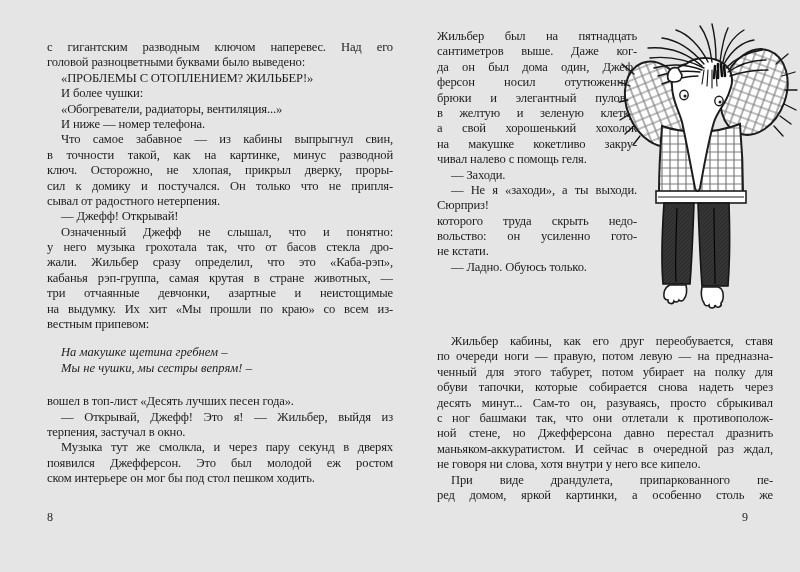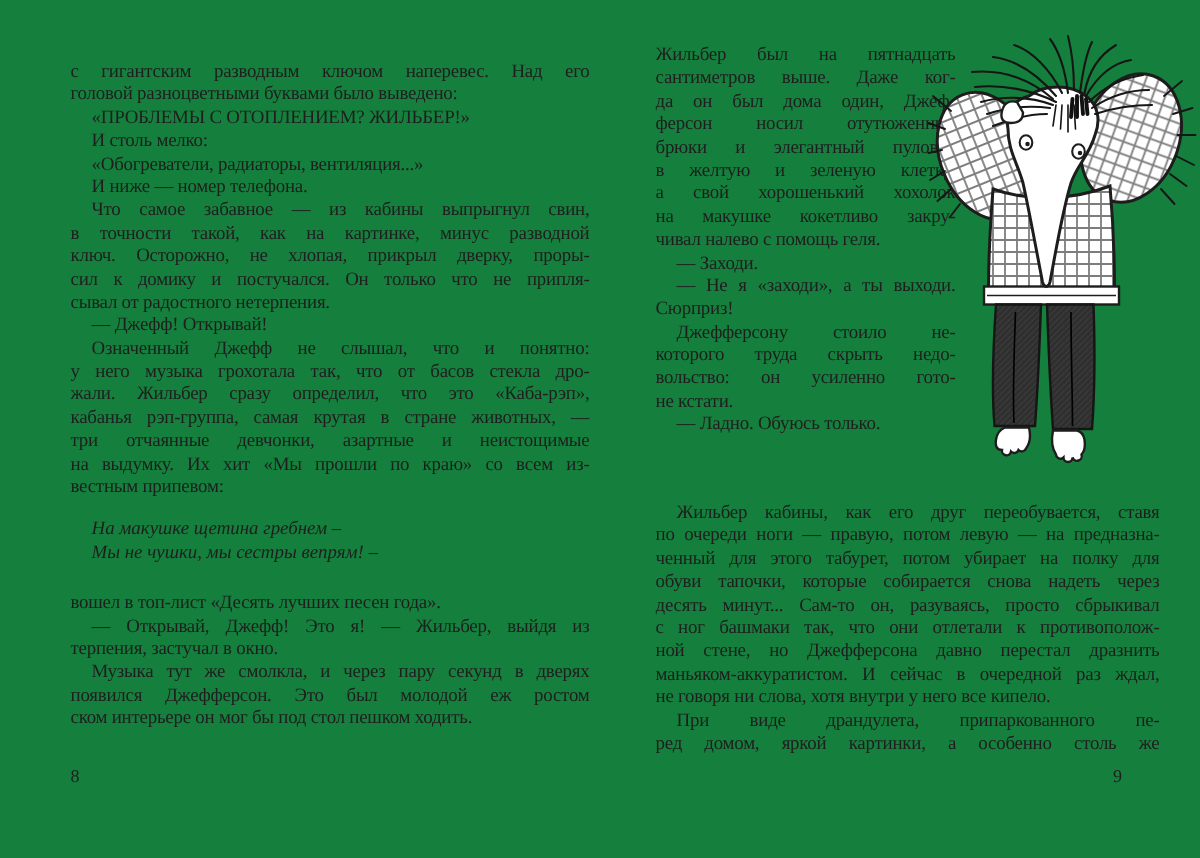--- a/index.html
+++ b/index.html
@@ -1,17 +1,17 @@
 <!DOCTYPE html>
 <html><head>
 <meta charset="utf-8">
 <style>
   html,body{margin:0;padding:0;background:#ffffff;}
   #spread{
-    position:relative;width:800px;height:572px;background:#15803d;overflow:hidden;
+    position:relative;width:800px;height:572px;background:#e5e5e5;overflow:hidden;
     font-family:"Liberation Serif","DejaVu Serif",serif;
     color:#1e1e1e;font-size:12.6px;letter-spacing:-0.15px;
   }
   .textblock{position:absolute;}
   .ln{height:15.4px;line-height:15.4px;overflow:hidden;text-align:left;white-space:normal;}
   .ln.j{text-align:justify;text-align-last:justify;}
   .ln.ind{text-indent:14px;}
   .ln.it{font-style:italic;letter-spacing:0;}
   .pagenum{position:absolute;font-size:12px;letter-spacing:0;}
   svg{display:block;}
@@ -19,21 +19,21 @@
 </head>
 <body>
 
 <div id="spread">
 
   <div>
     <div class="textblock" style="left:47px;top:40px;width:346px;">
         <div class="ln j">с гигантским разводным ключом наперевес. Над его</div>
         <div class="ln">головой разноцветными буквами было выведено:</div>
         <div class="ln ind">«ПРОБЛЕМЫ С ОТОПЛЕНИЕМ? ЖИЛЬБЕР!»</div>
-        <div class="ln ind">И столь мелко:</div>
+        <div class="ln ind">И более чушки:</div>
         <div class="ln ind">«Обогреватели, радиаторы, вентиляция...»</div>
         <div class="ln ind">И ниже — номер телефона.</div>
         <div class="ln j ind">Что самое забавное — из кабины выпрыгнул свин,</div>
         <div class="ln j">в точности такой, как на картинке, минус разводной</div>
         <div class="ln j">ключ. Осторожно, не хлопая, прикрыл дверку, проры-</div>
         <div class="ln j">сил к домику и постучался. Он только что не припля-</div>
         <div class="ln">сывал от радостного нетерпения.</div>
         <div class="ln ind">— Джефф! Открывай!</div>
         <div class="ln j ind">Означенный Джефф не слышал, что и понятно:</div>
         <div class="ln j">у него музыка грохотала так, что от басов стекла дро-</div>
@@ -61,21 +61,20 @@
         <div class="ln j">да он был дома один, Джеф-</div>
         <div class="ln j">ферсон носил отутюженные</div>
         <div class="ln j">брюки и элегантный пуловер</div>
         <div class="ln j">в желтую и зеленую клетку,</div>
         <div class="ln j">а свой хорошенький хохолок</div>
         <div class="ln j">на макушке кокетливо закру-</div>
         <div class="ln">чивал налево с помощь геля.</div>
         <div class="ln ind">— Заходи.</div>
         <div class="ln j ind">— Не я «заходи», а ты выходи.</div>
         <div class="ln">Сюрприз!</div>
-        <div class="ln j ind">Джефферсону стоило не-</div>
         <div class="ln j">которого труда скрыть недо-</div>
         <div class="ln j">вольство: он усиленно гото-</div>
         <div class="ln">не кстати.</div>
         <div class="ln ind">— Ладно. Обуюсь только.</div>
       </div>
     <div class="textblock" style="left:437px;top:334px;width:336px;">
         <div class="ln j ind">Жильбер кабины, как его друг переобувается, ставя</div>
         <div class="ln j">по очереди ноги — правую, потом левую — на предназна-</div>
         <div class="ln j">ченный для этого табурет, потом убирает на полку для</div>
         <div class="ln j">обуви тапочки, которые собирается снова надеть через</div>

